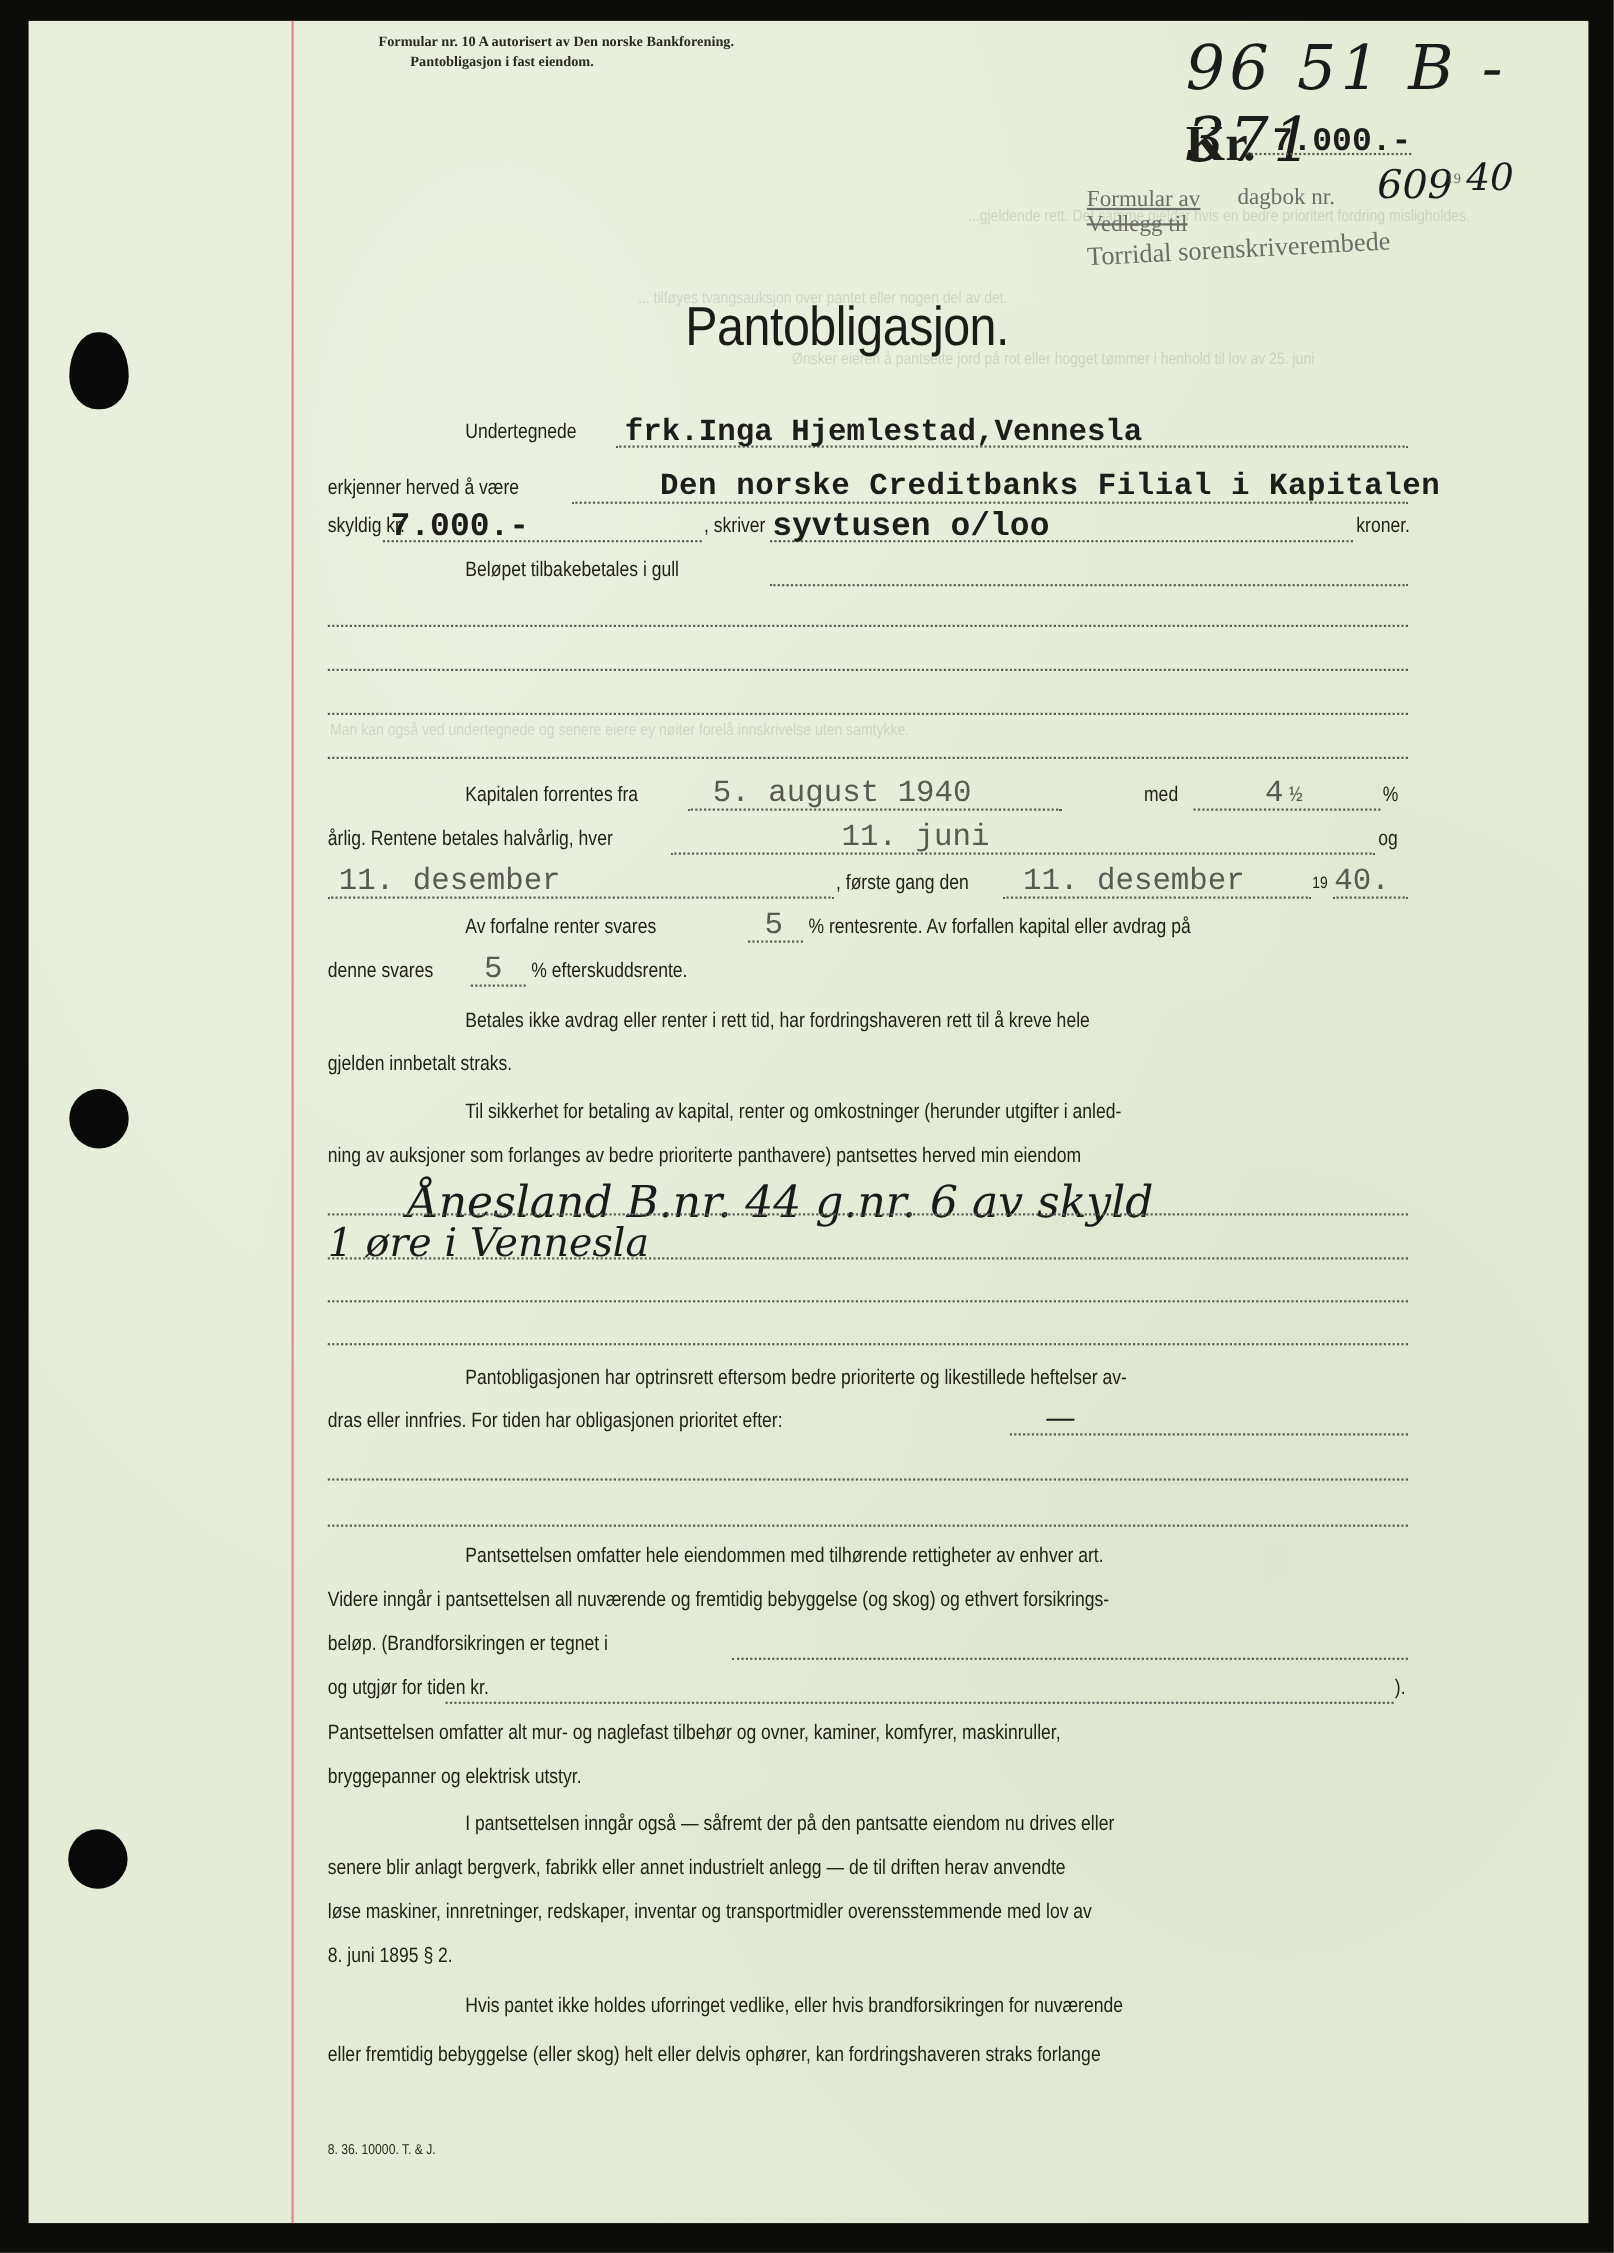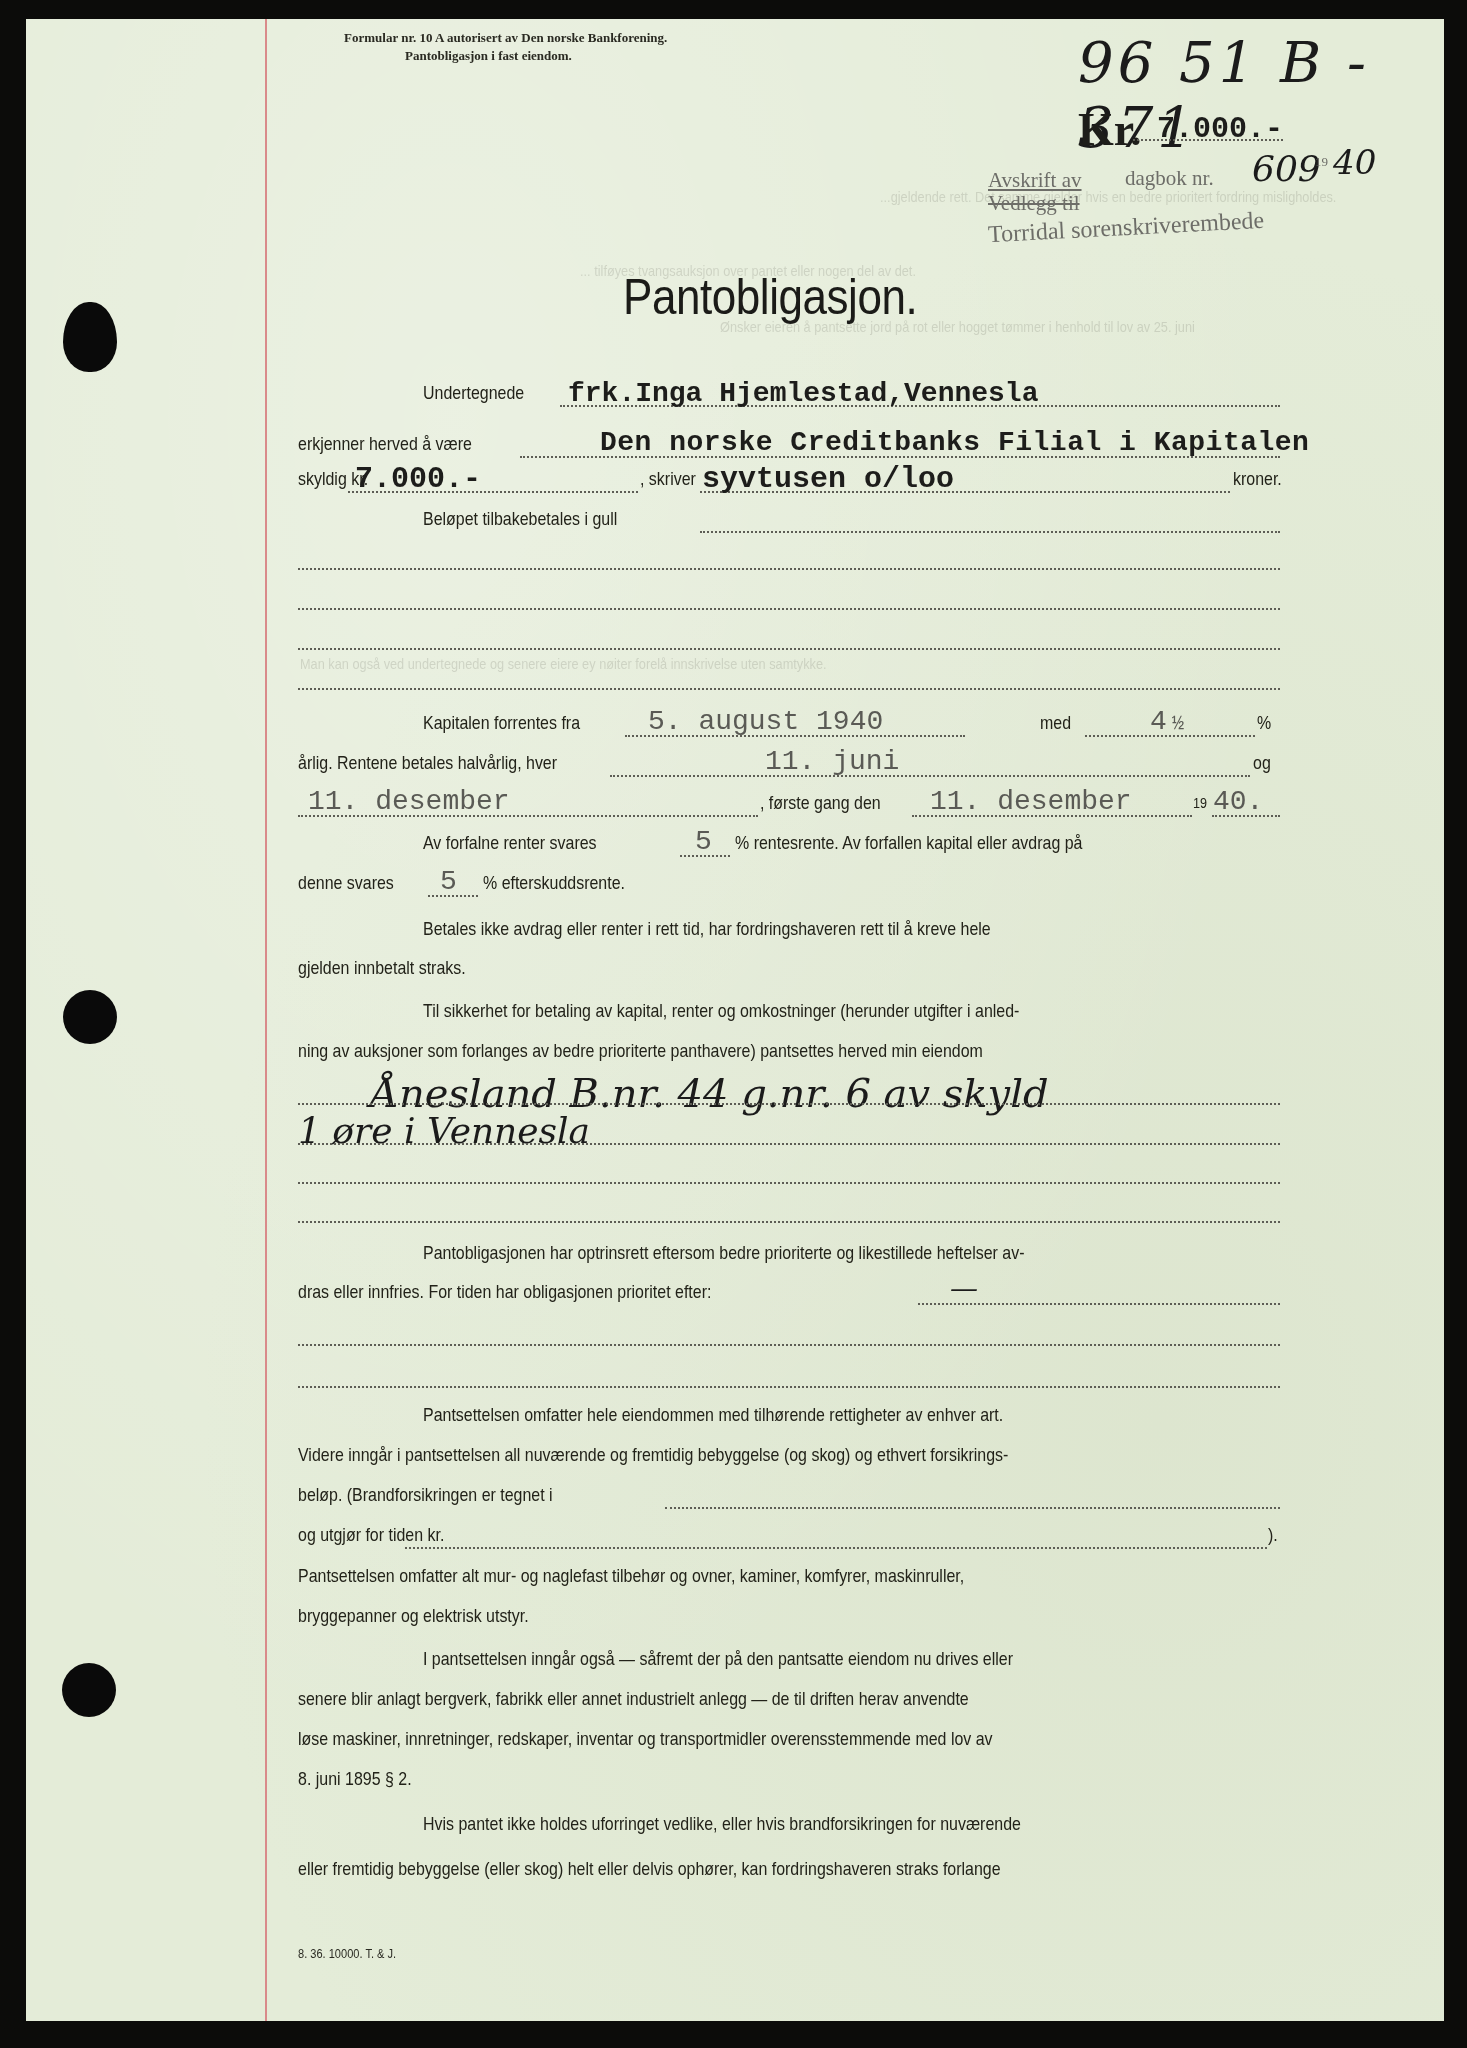--- a/index.html
+++ b/index.html
@@ -48,27 +48,27 @@
 <div class="hole" style="left:62px; top:1663px;"></div>
 
 <div class="faint-bg" style="left:880px; top:188px;">...gjeldende rett. Det samme gjelder hvis en bedre prioritert fordring misligholdes.</div>
 <div class="faint-bg" style="left:580px; top:262px;">... tilføyes tvangsauksjon over pantet eller nogen del av det.</div>
 <div class="faint-bg" style="left:720px; top:318px;">Ønsker eieren å pantsette jord på rot eller hogget tømmer i henhold til lov av 25. juni</div>
 <div class="faint-bg" style="left:300px; top:655px;">Man kan også ved undertegnede og senere eiere ey nøiter forelå innskrivelse uten samtykke.</div>
 
 <div class="abs hand" style="left:1078px; top:30px; font-size:56px; letter-spacing:4px;">96 51 B - 371</div>
 
 <div class="abs small-print" style="left:298px; top:29px;">Formular nr. 10 A autorisert av Den norske Bankforening.</div>
-<div class="abs small-print" style="left:359px; top:47px;">Pantobligasjon i fast eiendom.</div>
+<div class="abs small-print" style="left:327px; top:47px;">Pantobligasjon i fast eiendom.</div>
 
 <div class="abs kr-label" style="left:1078px; top:103px;">Kr.</div>
 <div class="dotline" style="left:1133px; top:139px; width:150px;"></div>
 <div class="abs typed bold" style="left:1157px; top:112px; font-size:30px;">7.000.-</div>
 
-<div class="abs stamp under" style="left:988px; top:168px; font-size:21px;">Avskrift av</div>
+<div class="abs stamp under" style="left:988px; top:168px; font-size:21px;">Formular av</div>
 <div class="abs stamp" style="left:1125px; top:166px; font-size:21px;text-align:center;">dagbok nr.</div>
 <div class="abs hand" style="left:1252px; top:148px; font-size:36px;">609</div>
 <div class="abs stamp" style="left:1315px; top:154px; font-size:13px;">19</div>
 <div class="abs hand" style="left:1333px; top:142px; font-size:34px;">40</div>
 <div class="abs stamp strike" style="left:988px; top:191px; font-size:21px;">Vedlegg til</div>
 <div class="abs stamp" style="left:988px; top:214px; font-size:24px; transform:rotate(-3deg);">Torridal sorenskriverembede</div>
 
 <div class="abs title" style="left:623px; top:268px;">Pantobligasjon.</div>
 
 <div class="abs form-text" style="left:423px; top:382px;">Undertegnede</div>

